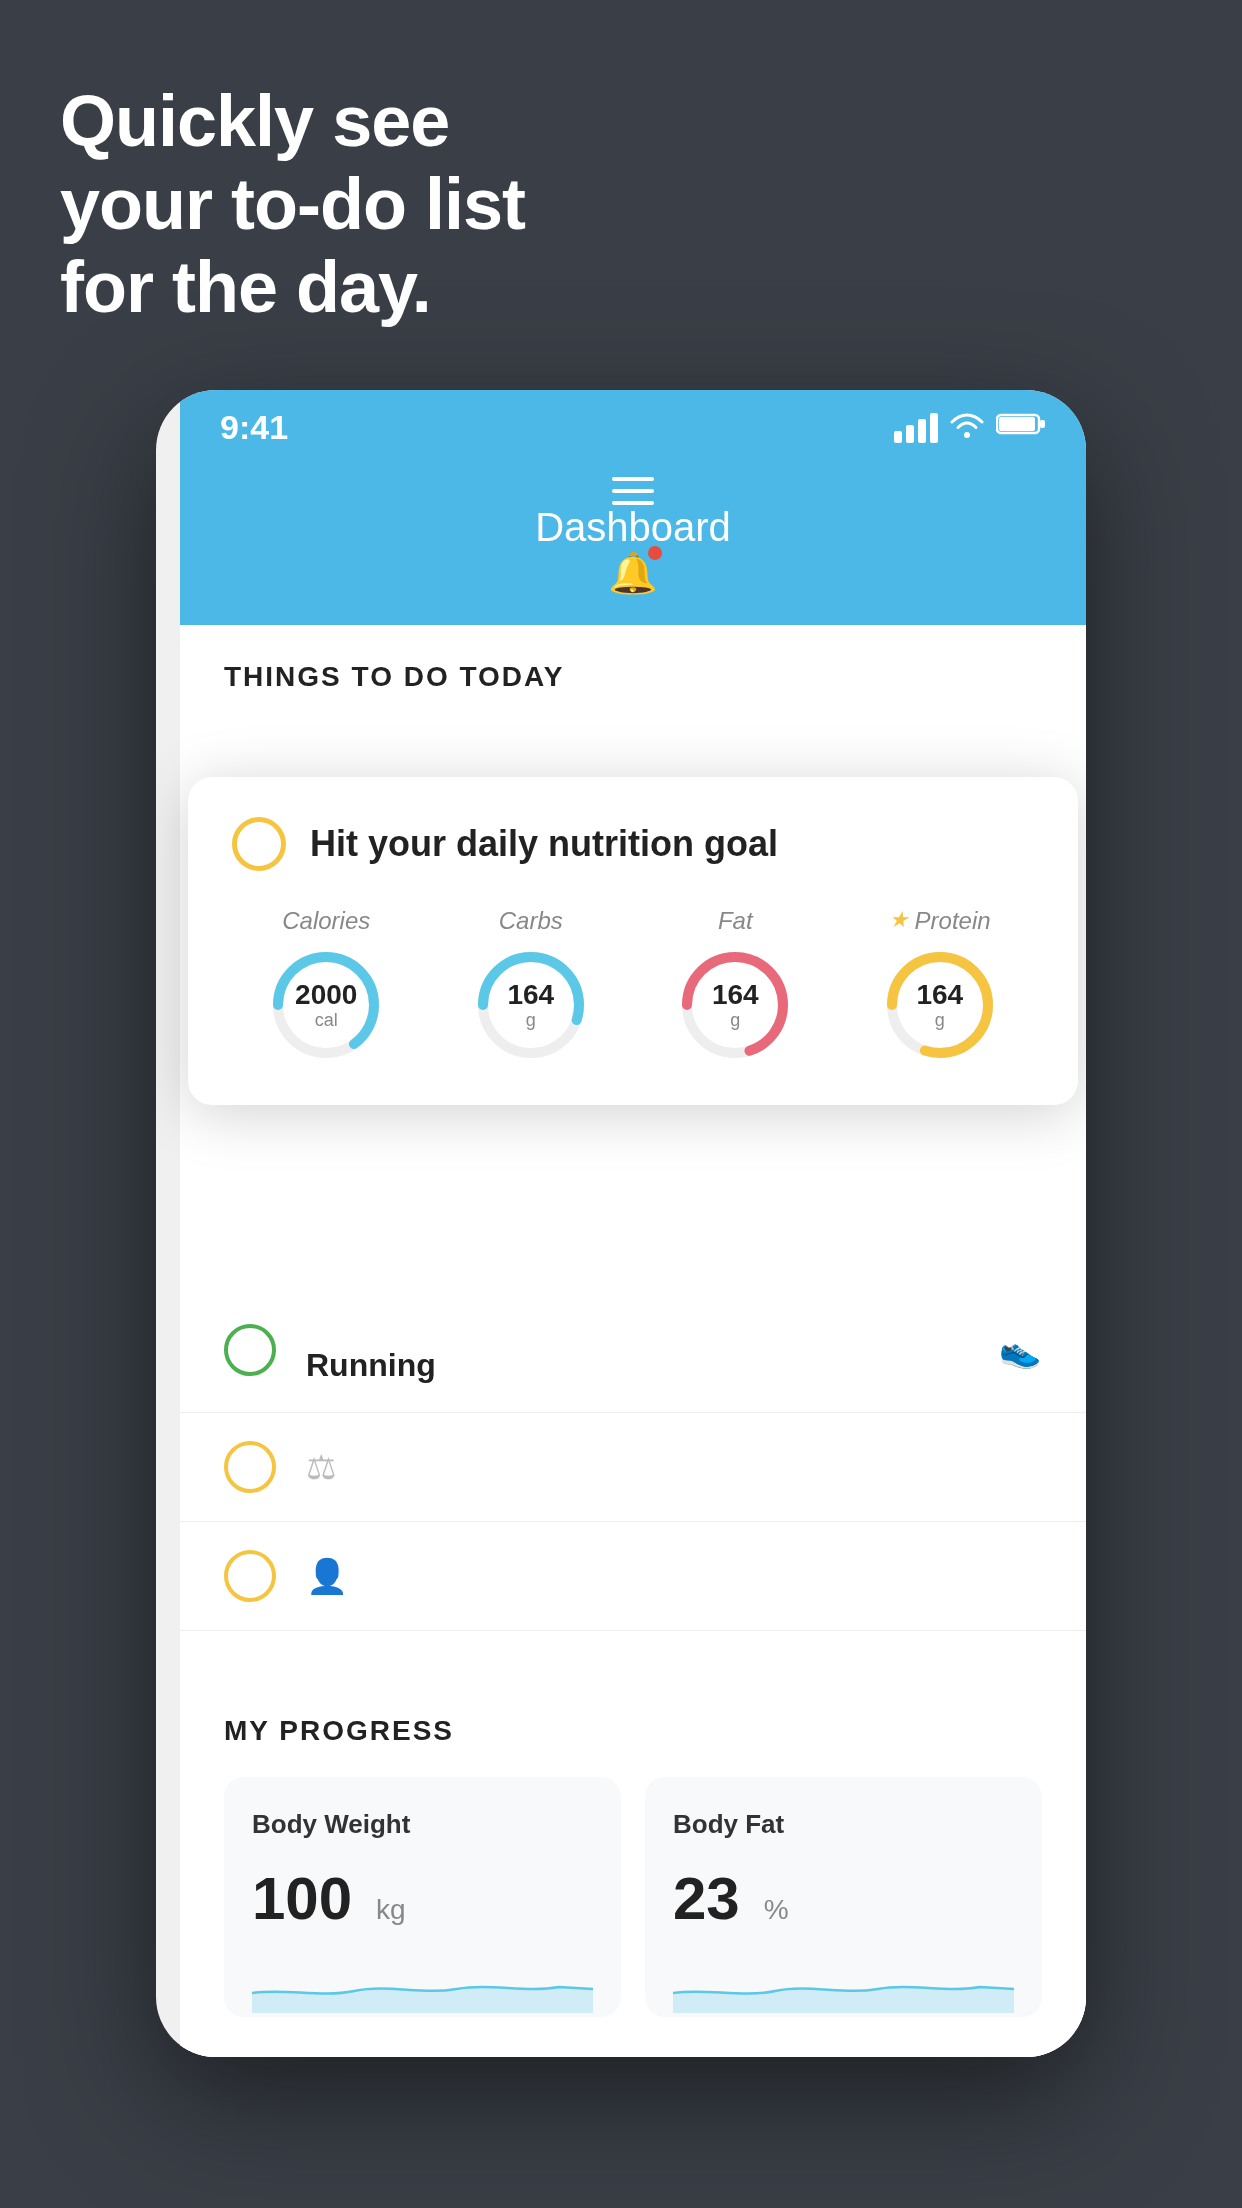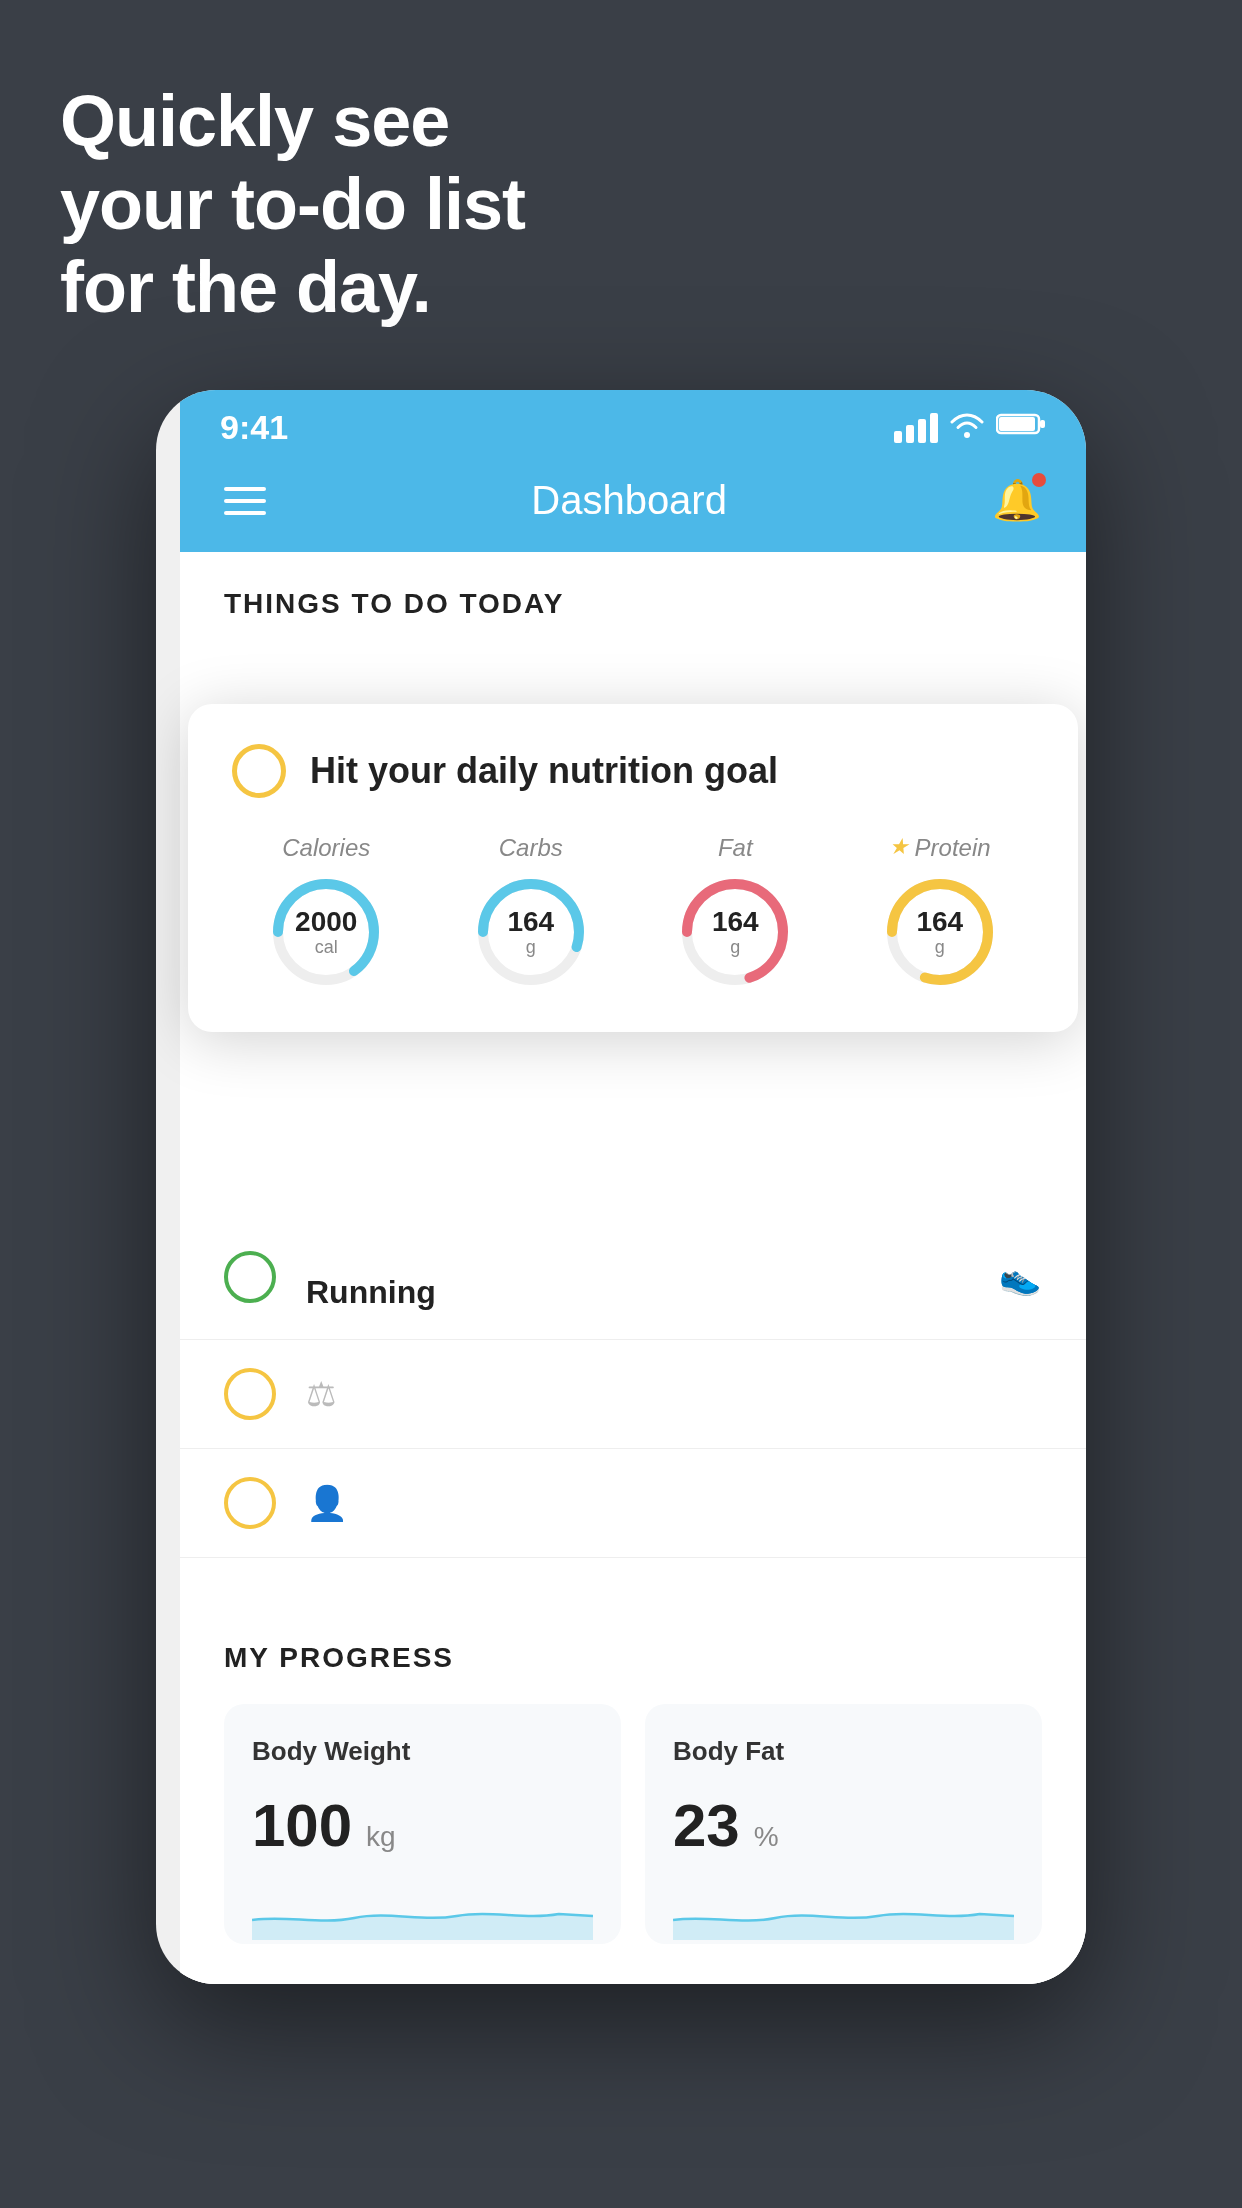--- a/index.html
+++ b/index.html
@@ -72,20 +72,21 @@
       font-size: 28px;
     }
 
     
     .nav-bar {
       background: #4cb8e8;
       display: flex;
       justify-content: space-between;
       align-items: center;
       padding: 20px 44px 28px;
+      flex-direction: column;
     }
     .hamburger {
       display: flex;
       flex-direction: column;
       gap: 8px;
     }
     .hamburger span {
       width: 42px;
       height: 4px;
       background: #fff;
@@ -283,21 +284,21 @@
     }
     .progress-card-title {
       font-size: 26px;
       font-weight: 600;
       color: #333;
       margin-bottom: 24px;
     }
     .progress-card-value {
       display: flex;
       align-items: baseline;
-      gap: 14px;
+      gap: 24px;
       margin-bottom: 20px;
     }
     .progress-card-number {
       font-size: 60px;
       font-weight: 700;
       color: #222;
     }
     .progress-card-unit {
       font-size: 28px;
       color: #888;

